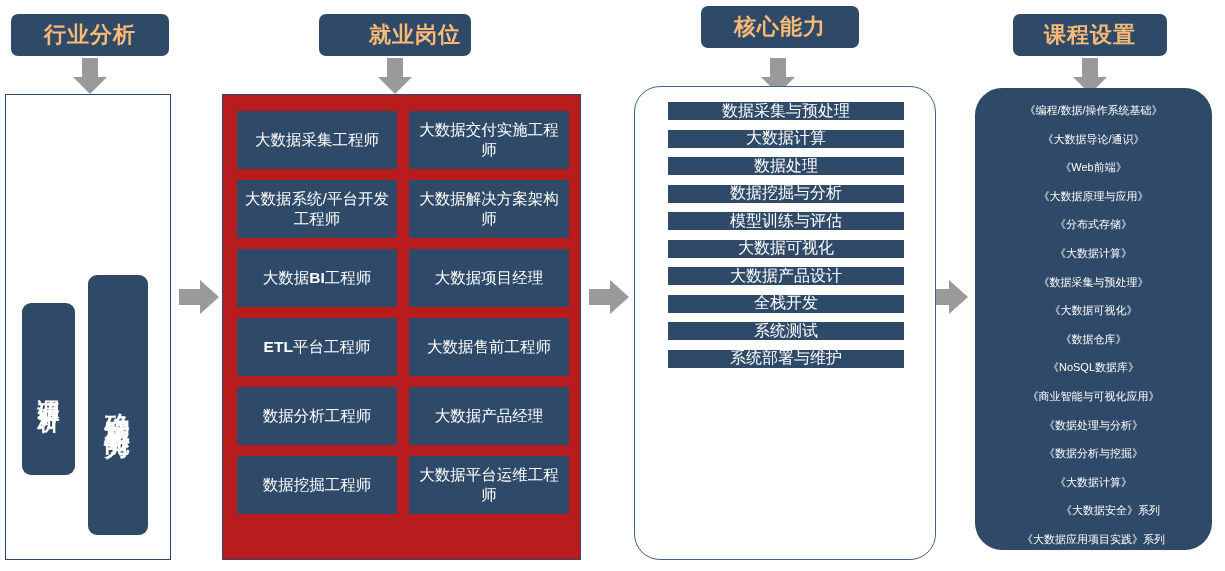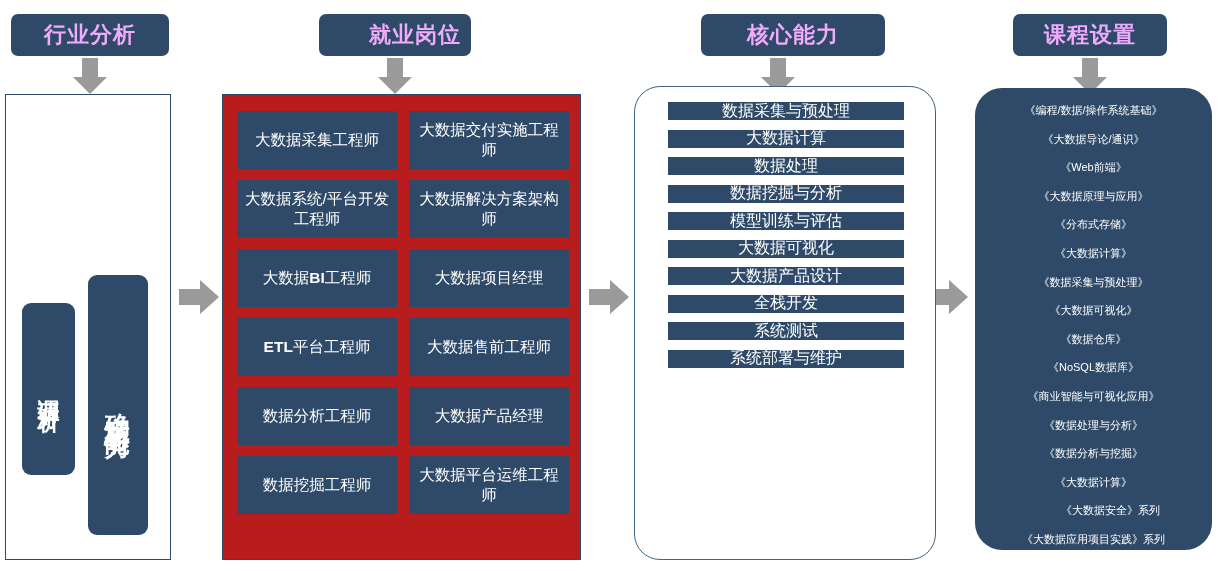--- a/index.html
+++ b/index.html
@@ -14,21 +14,21 @@
     overflow: hidden;
     font-family: "Liberation Sans", "DejaVu Sans", sans-serif;
     color: #ffffff;
   }
 
   
   .header-pill {
     position: absolute;
     background: #2e4a68;
     border-radius: 7px;
-    color: #f0abfc;
+    color: #fdba74;
     font-size: 22px;
     font-weight: bold;
     letter-spacing: 1px;
     display: flex;
     align-items: center;
     justify-content: center;
     height: 42px;
     box-sizing: border-box;
   }
 
@@ -218,21 +218,21 @@
 </style>
 </head>
 <body>
 
 <div class="header-pill" style="left:11px; top:14px; width:158px;">
   <span>行业分析</span>
 </div>
 <div class="header-pill" style="left:319px; top:14px; width:152px;padding-left:40px;">
   <span>就业岗位</span>
 </div>
-<div class="header-pill" style="left:701px; top:14px; width:184px;">
+<div class="header-pill" style="left:701px; top:6px; width:158px;">
   <span>核心能力</span>
 </div>
 <div class="header-pill" style="left:1013px; top:14px; width:154px;">
   <span>课程设置</span>
 </div>
 
 <div class="down-arrow" style="left:73px; top:58px;">
   <div class="stem"></div>
   <div class="head"></div>
 </div>

